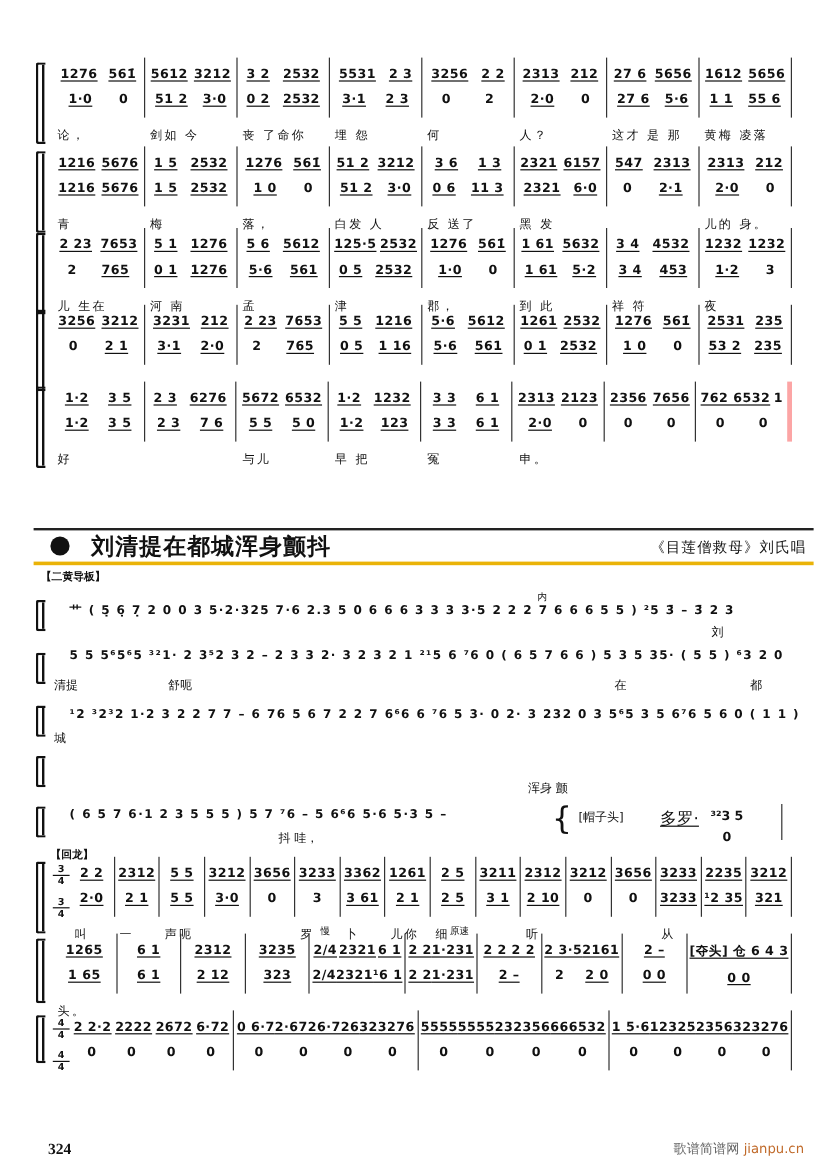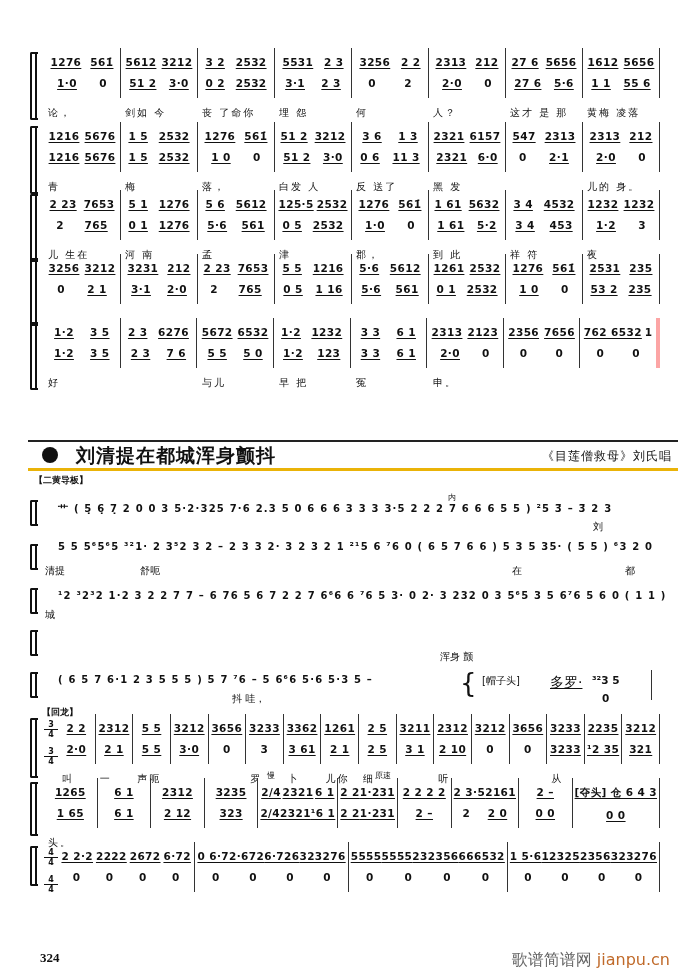--- a/index.html
+++ b/index.html
@@ -24,21 +24,21 @@
         white-space:nowrap;letter-spacing:1.2px;}
   .free-lyr{position:absolute;font-size:10px;}
   .title-band{position:absolute;left:28px;right:12px;top:440px;height:26px;
               border-top:2px solid #222;border-bottom:3px solid #eab308;}
   .title-dot{position:absolute;left:14px;top:5px;width:16px;height:16px;border-radius:50%;background:#111;}
   .title-text{position:absolute;left:48px;top:1px;font-family:"DejaVu Serif",serif;
               font-weight:bold;font-size:19px;letter-spacing:1px;}
   .title-src{position:absolute;right:6px;top:6px;font-family:"DejaVu Serif",serif;font-size:12px;letter-spacing:1px;}
   .tag{font-size:9px;font-weight:bold;}
   .pageno{position:absolute;left:40px;top:908px;font-family:"Liberation Serif",serif;font-weight:bold;font-size:13px;margin-top:42px;}
-  .wm{position:absolute;right:20px;top:950px;font-size:16px;color:#666;}
+  .wm{position:absolute;right:20px;top:950px;font-size:11px;color:#666;}
   .wm b{color:#c06a2a;font-weight:normal;}
   .small-mark{position:absolute;font-size:8px;}
 </style>
 </head>
 <body>
 
 <div id="top-systems">
     <div class="sys" style="top: 48px; height: 78px;">
       <div class="brace"></div>
       <div class="brace2"></div>

